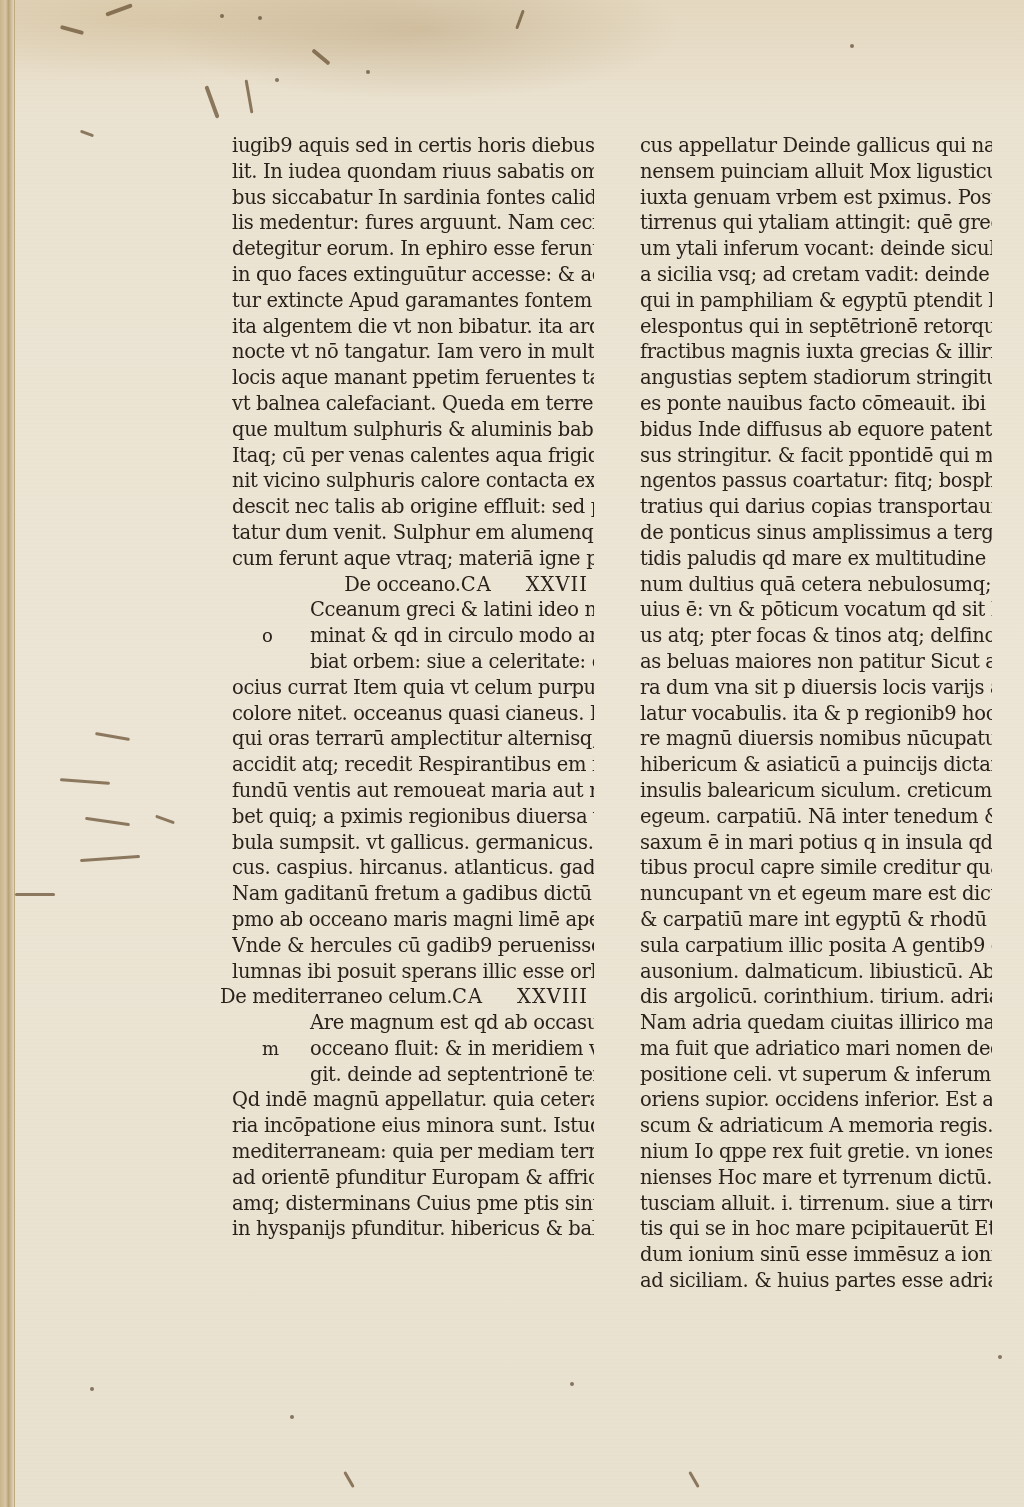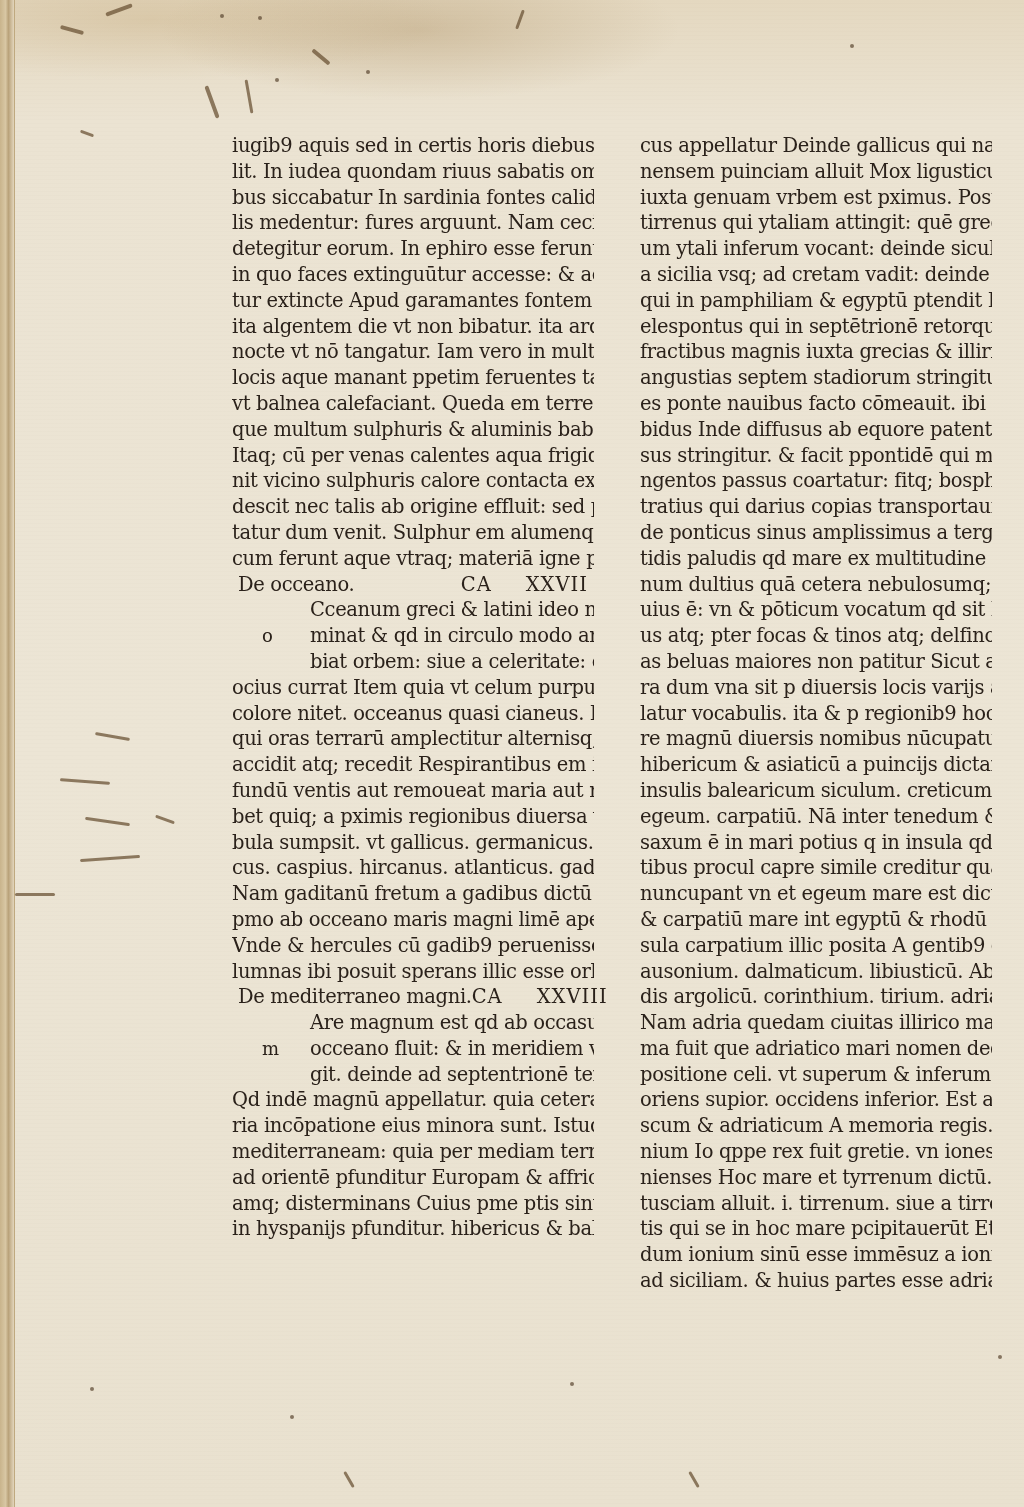--- a/index.html
+++ b/index.html
@@ -43,21 +43,21 @@
     }
     .col-left { left: 232px; width: 362px; }
     .col-right { left: 640px; width: 352px; }
     .line {
       display: block;
       height: 25.8px;
       overflow: hidden;
     }
     .heading {
       display: flex;
-      justify-content: space-between;
+      justify-content: flex-end;
       height: 25.8px;
       padding-left: 6px;
       padding-right: 2px;
     }
     .heading .cap {
       margin-right: 0;
       letter-spacing: 1px;
     }
     .heading .title { }
     .heading .cap-wrap { display: flex; gap: 34px; padding-right: 4px;}
@@ -163,21 +163,21 @@
     <span class="line">fundū ventis aut remoueat maria aut resor</span>
     <span class="line">bet quiq; a pximis regionibus diuersa voca</span>
     <span class="line">bula sumpsit. vt gallicus. germanicus. sciti</span>
     <span class="line">cus. caspius. hircanus. atlanticus. gaditanus</span>
     <span class="line">Nam gaditanū fretum a gadibus dictū vbi</span>
     <span class="line">pmo ab occeano maris magni limē aperitur</span>
     <span class="line">Vnde &amp; hercules cū gadib9 peruenisset. co</span>
     <span class="line">lumnas ibi posuit sperans illic esse orbis ter</span>
 
     <div class="heading">
-      <span class="title">De mediterraneo magni.</span>
+      <span class="title">De mediterraneo celum.</span>
       <span class="cap-wrap">
         <span class="cap">CA</span>
         <span class="cap">XXVIII</span>
       </span>
     </div>
 
     <div class="guide-row">
       <span class="guide-letter" style="top:26px;">m</span>
       <span class="indent-line">Are magnum est qd ab occasu ex</span>
       <span class="indent-line">occeano fluit: &amp; in meridiem ver</span>

